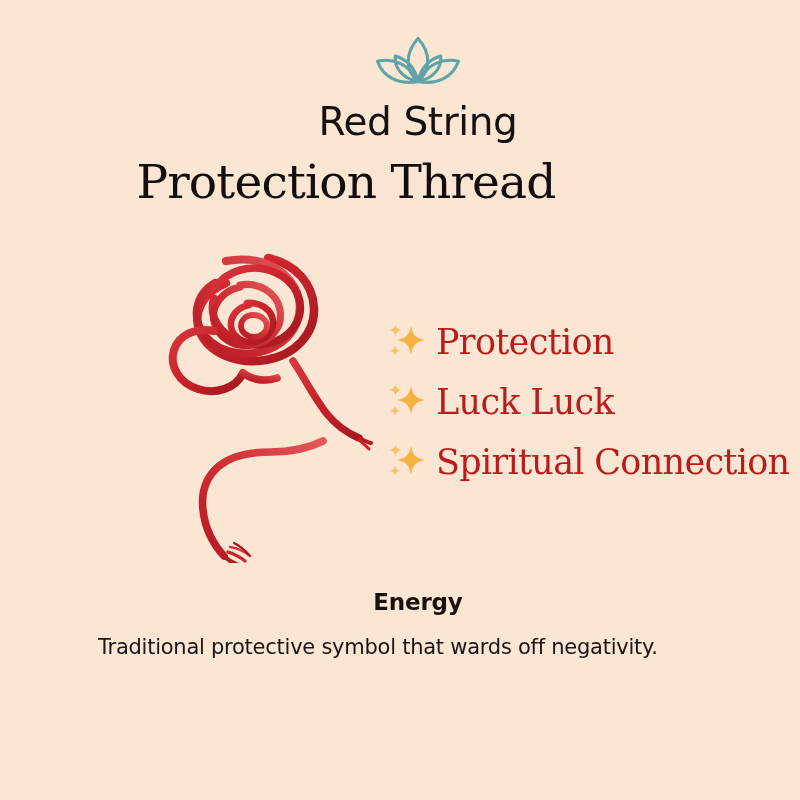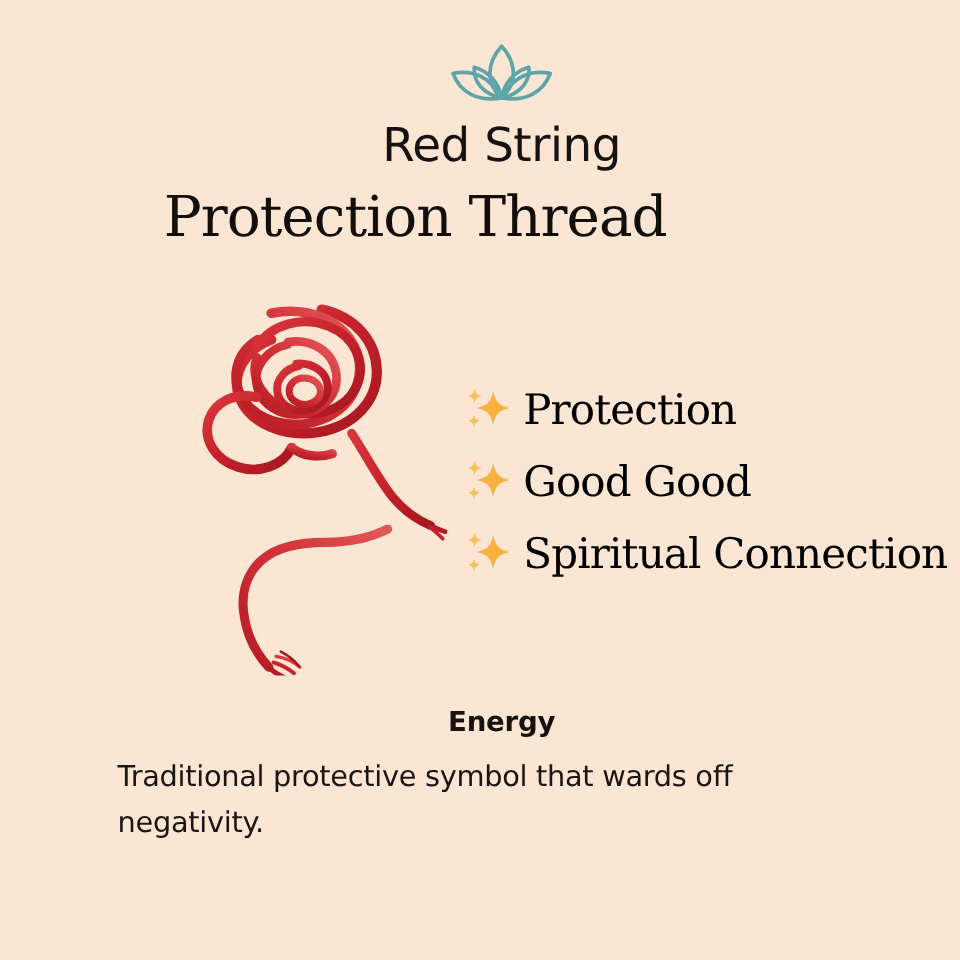--- a/index.html
+++ b/index.html
@@ -94,21 +94,21 @@
     display: flex;
     align-items: center;
     justify-content: center;
   }
   .benefit-spark svg { display: block; }
   .benefit-label {
     font-family: "DejaVu Serif", "Liberation Serif", serif;
     font-size: 35px;
     font-weight: 400;
     letter-spacing: -0.7px;
-    color: #000000;
+    color: #b91c1c;
     white-space: nowrap;
     line-height: 1;
   }
 
   
   .note {
     position: absolute;
     left: 80px;
     top: 588px;
     width: 640px;
@@ -118,21 +118,21 @@
     font-size: 23px;
     font-weight: 700;
     color: #17120e;
     line-height: 1.3;
     letter-spacing: -0.2px;
     text-align: center;
   }
   .note-body {
     margin-top: 10px;
     font-family: "DejaVu Sans", "Liberation Sans", sans-serif;
-    font-size: 24px;
+    font-size: 21px;
     font-weight: 400;
     color: #1a1512;
     line-height: 38px;
     letter-spacing: -0.25px;
     max-width: 612px;
   }
 </style>
 </head>
 <body>
 
@@ -218,21 +218,21 @@
     </div>
 
     <div class="benefit-row">
       <span class="benefit-spark">
         <svg width="42" height="42" viewBox="0 0 42 42" xmlns="http://www.w3.org/2000/svg">
           <path d="M25 5c1.9 9.1 4.9 12.1 14 14-9.1 1.9-12.1 4.9-14 14-1.9-9.1-4.9-12.1-14-14 9.1-1.9 12.1-4.9 14-14z" fill="#F5B23E"></path>
           <path d="M9.5 3c.8 4 2.1 5.3 6.1 6.1-4 .8-5.3 2.1-6.1 6.1-.8-4-2.1-5.3-6.1-6.1 4-.8 5.3-2.1 6.1-6.1z" fill="#F8C05C"></path>
           <path d="M9 24.5c.7 3.5 1.8 4.6 5.3 5.3-3.5.7-4.6 1.8-5.3 5.3-.7-3.5-1.8-4.6-5.3-5.3 3.5-.7 4.6-1.8 5.3-5.3z" fill="#F8C05C"></path>
         </svg>
       </span>
-      <span class="benefit-label">Good Good</span>
+      <span class="benefit-label">Luck Luck</span>
     </div>
 
     <div class="benefit-row">
       <span class="benefit-spark">
         <svg width="42" height="42" viewBox="0 0 42 42" xmlns="http://www.w3.org/2000/svg">
           <path d="M25 5c1.9 9.1 4.9 12.1 14 14-9.1 1.9-12.1 4.9-14 14-1.9-9.1-4.9-12.1-14-14 9.1-1.9 12.1-4.9 14-14z" fill="#F5B23E"></path>
           <path d="M9.5 3c.8 4 2.1 5.3 6.1 6.1-4 .8-5.3 2.1-6.1 6.1-.8-4-2.1-5.3-6.1-6.1 4-.8 5.3-2.1 6.1-6.1z" fill="#F8C05C"></path>
           <path d="M9 24.5c.7 3.5 1.8 4.6 5.3 5.3-3.5.7-4.6 1.8-5.3 5.3-.7-3.5-1.8-4.6-5.3-5.3 3.5-.7 4.6-1.8 5.3-5.3z" fill="#F8C05C"></path>
         </svg>
       </span>

